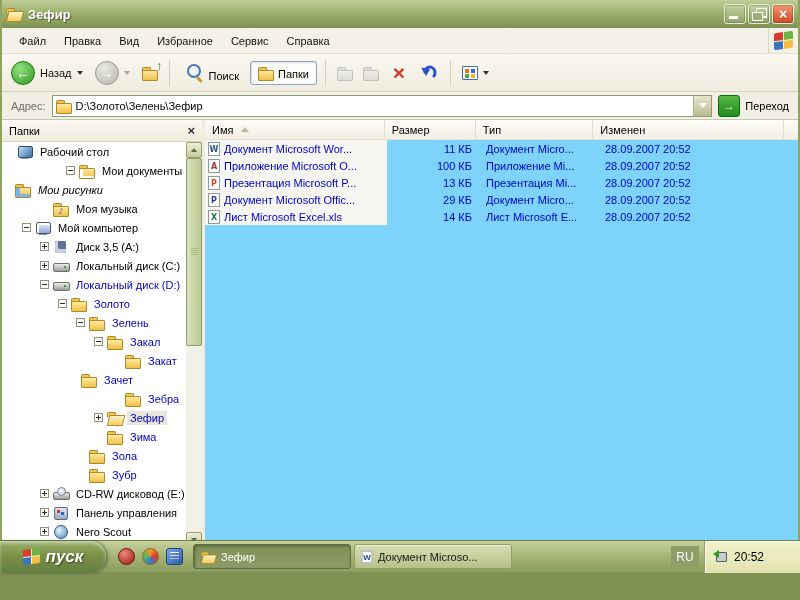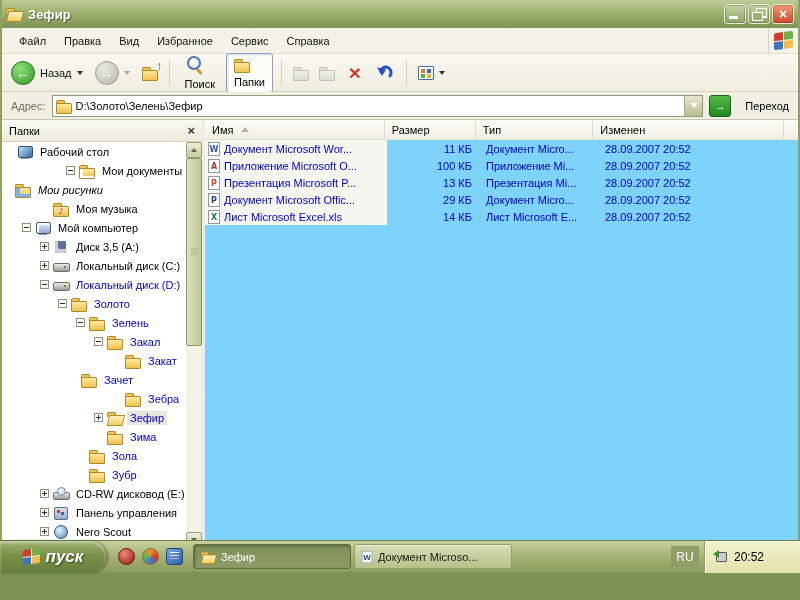--- a/index.html
+++ b/index.html
@@ -57,40 +57,40 @@
   .ico-folder-docs::after{content:"";background:linear-gradient(#FFE9A0,#EFC14A),#fff;box-shadow:inset 3px -2px 0 #FDFDFD;}
   .ico-folder-pictures::after{content:"";box-shadow:inset 4px -3px 0 #7FB2E5;}
   .ico-folder-music::after{content:"♪";color:#7A3FC0;}
   .tb-up{position:relative;width:22px;height:18px;}
   .tb-up .up-arrow{position:absolute;right:-2px;top:-6px;color:#2F8F1F;font-weight:bold;font-size:13px;}
   .mag{position:relative;width:20px;height:19px;}
   .mag::before{content:"";position:absolute;left:2px;top:1px;width:10px;height:10px;border:2px solid #4A76B8;border-radius:50%;
     background:radial-gradient(circle at 35% 35%,#fff,#CFE0F0);}
   .mag::after{content:"";position:absolute;left:13px;top:13px;width:7px;height:3px;background:#C89838;border-radius:2px;
     transform:rotate(45deg);transform-origin:0 0;}
-  .tb-btn{display:flex;align-items:flex-start;gap:4px;padding:4px 7px;border-radius:3px;flex-direction:column;}
+  .tb-btn{display:flex;align-items:flex-end;gap:4px;padding:4px 7px;border-radius:3px;}
   .tb-btn.pressed{background:#FCFCF8;border:1px solid #8FA0C8;box-shadow:inset 1px 1px 2px rgba(0,0,0,.12);}
   .grayed{filter:grayscale(1);opacity:.45;}
   .del-x{color:#CC3A28;font-size:21px;font-weight:bold;line-height:18px;width:20px;text-align:center;}
   .views-ico{width:16px;height:14px;border:1px solid #3A6EA5;background:#fff;border-radius:1px;position:relative;}
   .views-ico::before{content:"";position:absolute;left:2px;top:2px;width:4px;height:4px;background:#E87820;
     box-shadow:0 5px 0 #58A848,6px 0 0 #3868C8,6px 5px 0 #E8B820;}
 
   
   .addrbar{position:absolute;left:0;top:92px;right:0;height:28px;background:#F1EFE3;
     display:flex;align-items:center;padding:0 3px;border-bottom:1px solid #C9C6AE;}
   .addr-label{color:#6E6E5E;padding:0 6px;}
   .addr-combo{flex:1;height:22px;background:#fff;border:1px solid #8E9D77;display:flex;align-items:center;padding-left:3px;}
   .addr-path{margin-left:4px;color:#000;}
   .addr-dd{margin-left:auto;width:18px;height:20px;background:linear-gradient(#E6E6CE,#B9BD8F);
     border-left:1px solid #A9AD82;display:flex;align-items:center;justify-content:center;}
   .addr-dd .chev{width:0;height:0;border-left:4px solid transparent;border-right:4px solid transparent;border-top:5px solid #fff;}
   .go-btn{width:22px;height:22px;margin-left:6px;border-radius:3px;border:1px solid #0E6A10;
     background:linear-gradient(#58B848,#1F8A1F);color:#fff;font-weight:bold;display:flex;align-items:center;justify-content:center;}
-  .go-label{margin:0 6px 0 14px;color:#000;}
+  .go-label{margin:0 6px 0 5px;color:#000;}
 
   
   .main{position:absolute;left:0;top:120px;right:0;height:444px;display:flex;background:#fff;}
   .left-panel{width:203px;position:relative;background:#fff;border-right:3px solid #EFEDE2;}
   .fp-header{height:22px;background:linear-gradient(#FAF9F3,#EDEBDB);border-bottom:1px solid #D6D3BE;
     display:flex;align-items:center;padding:0 7px;}
   .fp-close{margin-left:auto;font-weight:bold;font-size:13px;color:#333;line-height:1;}
   .tree{position:absolute;left:0;top:22px;right:16px;bottom:16px;overflow:hidden;background:#fff;}
   .tree-row{display:flex;align-items:center;height:19px;white-space:nowrap;}
   .expander{position:relative;width:9px;height:9px;background:#fff;border:1px solid #919175;margin-right:4px;flex:none;}

